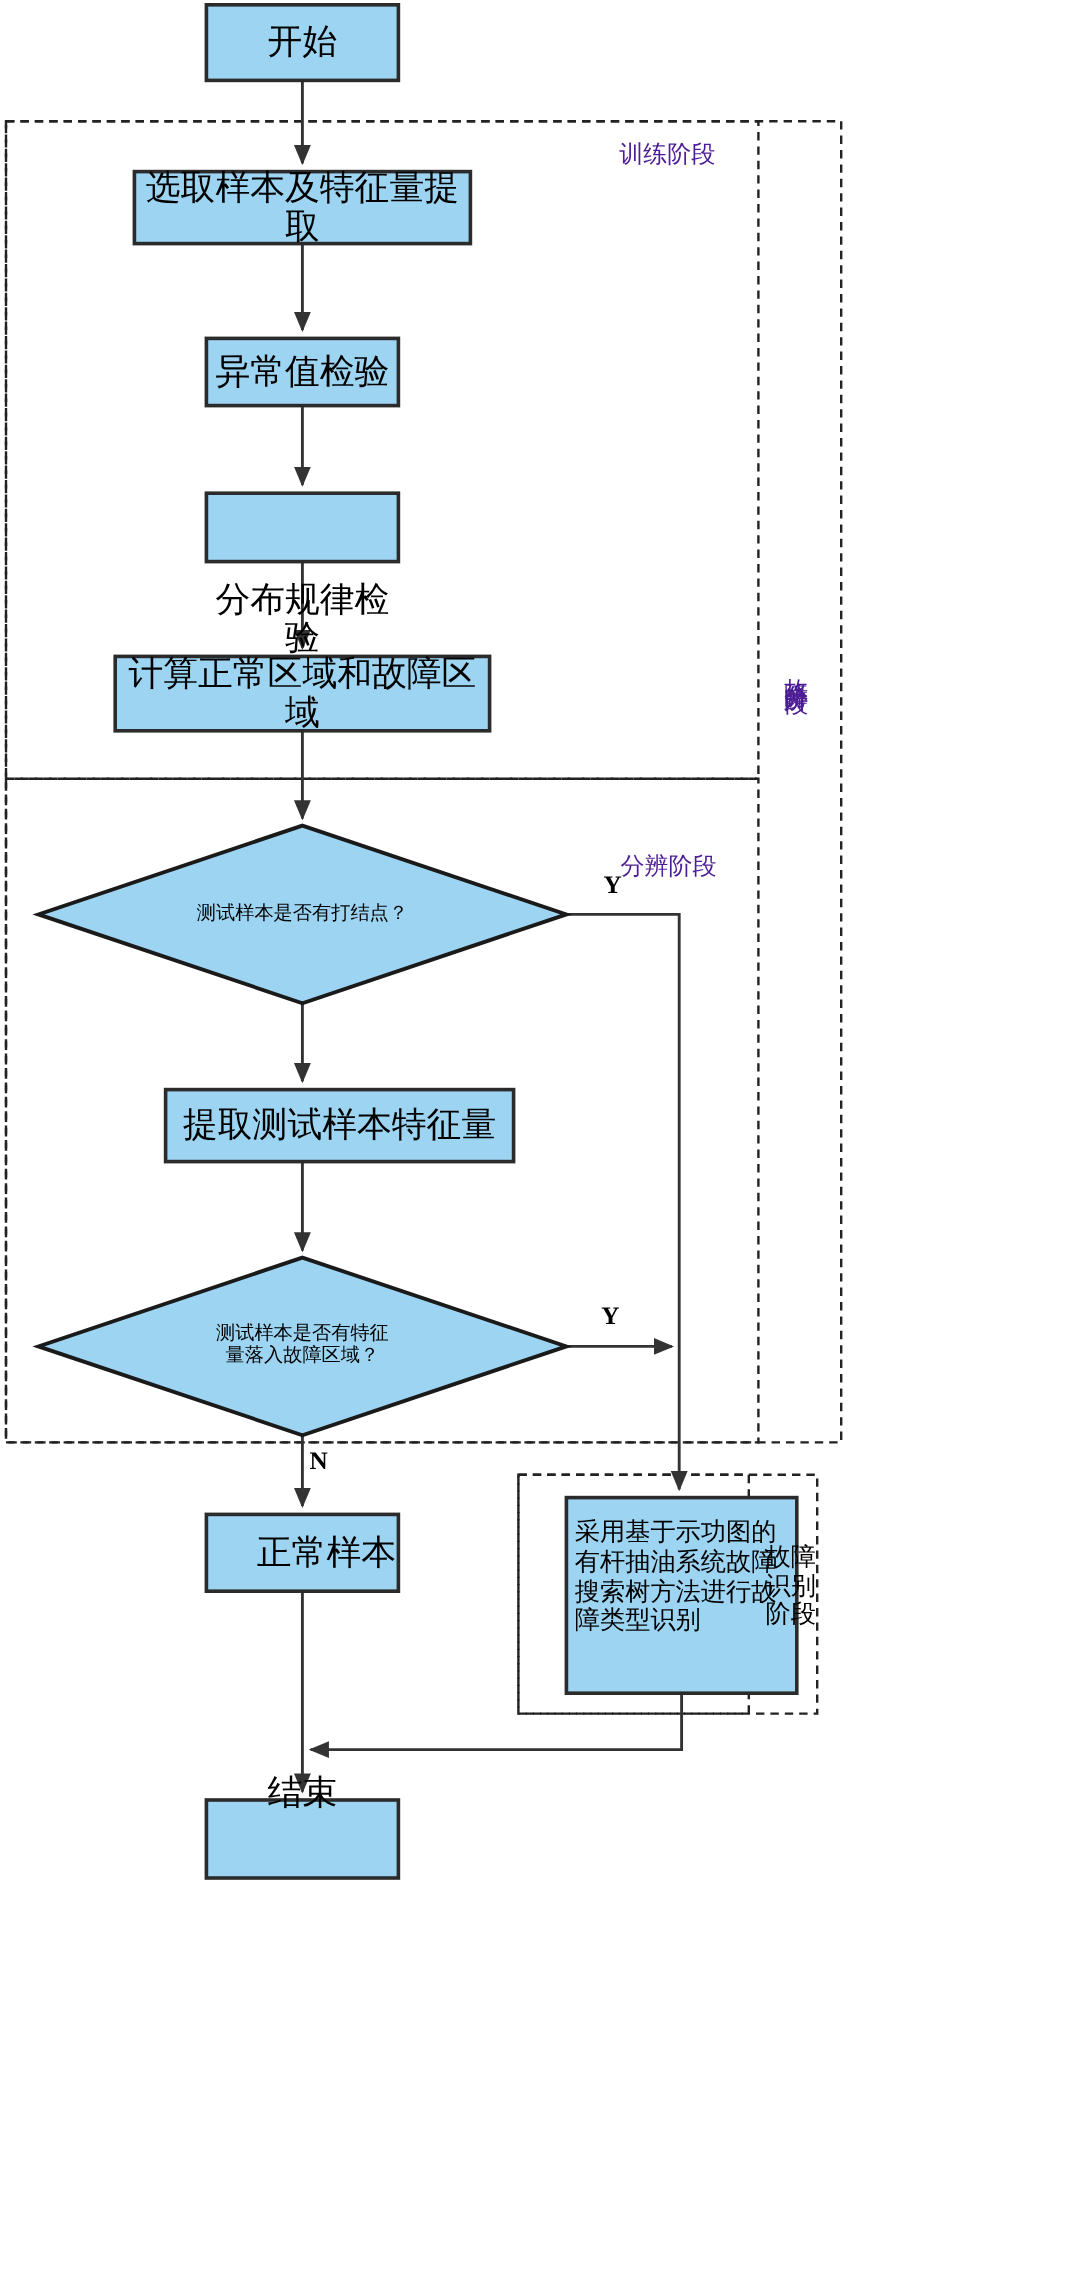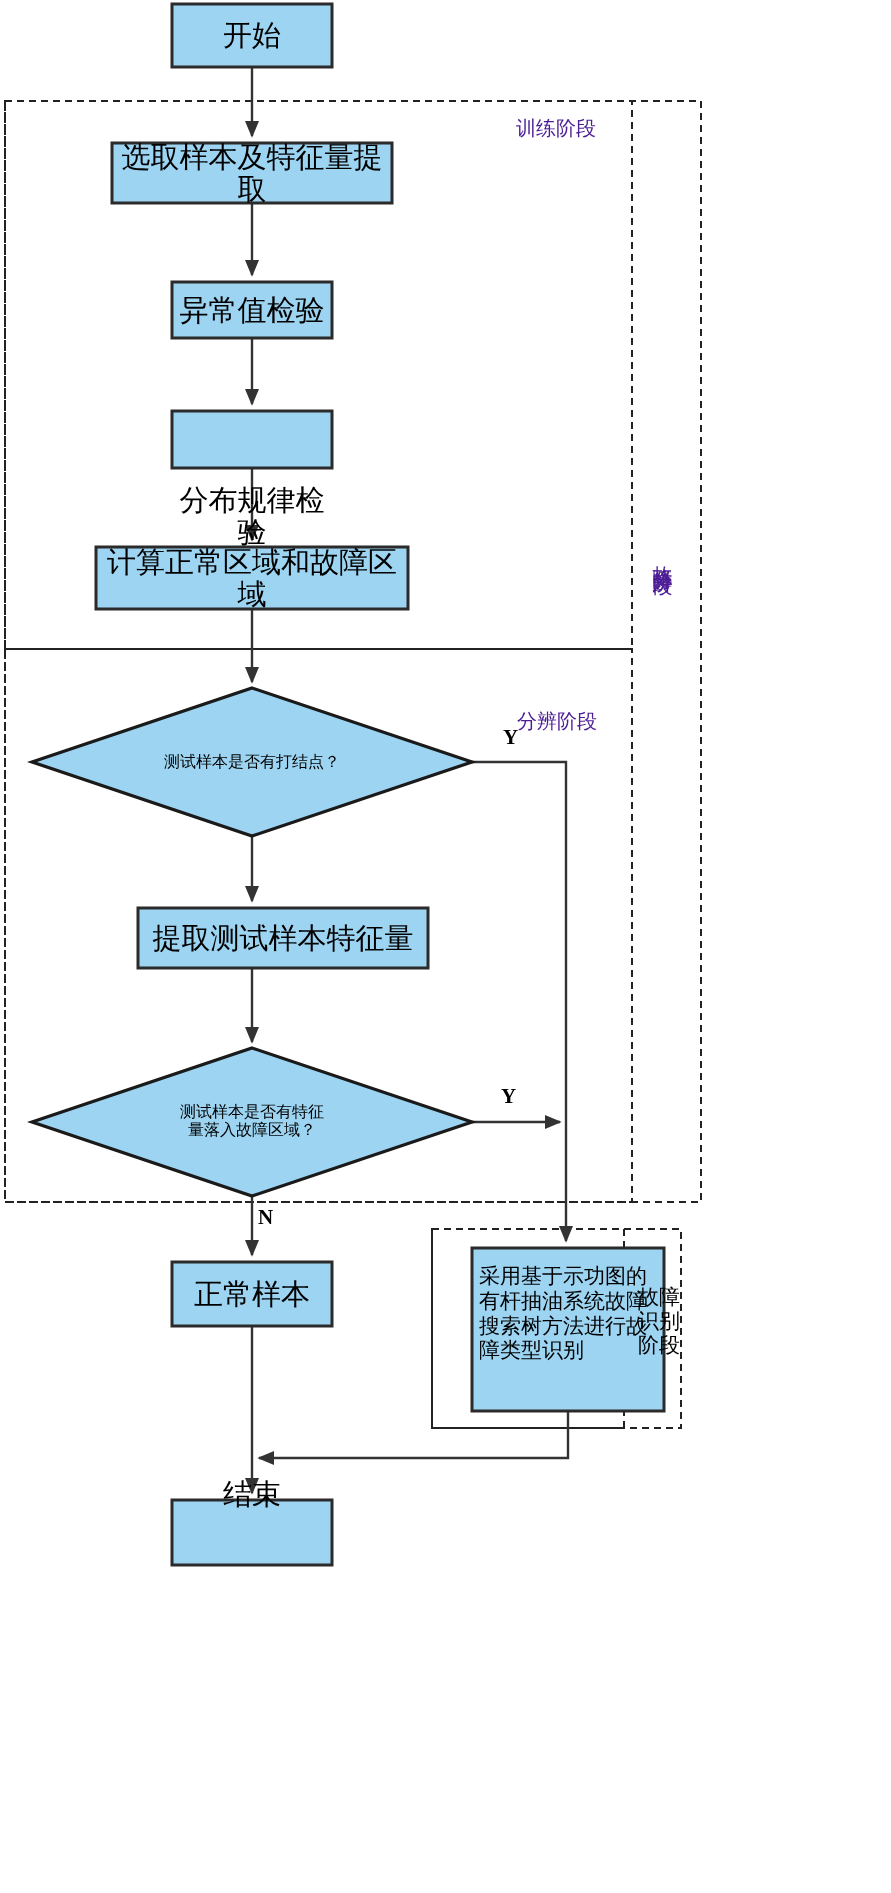--- a/index.html
+++ b/index.html
@@ -128,21 +128,21 @@
 
   <div class="node-label proc-label" style="left:96px;top:547px;width:312px;height:62px;text-align:center;">计算正常区域和故障区域</div>
 
   <div class="node-label dec-label" style="left:62px;top:733px;width:380px;height:58px;">测试样本是否有打结点？</div>
 
   <div class="node-label proc-label" style="left:138px;top:908px;width:290px;height:60px;">提取测试样本特征量</div>
 
   <div class="node-label dec-label" style="left:62px;top:1085px;width:380px;height:72px;">测试样本是否有特征
 量落入故障区域？</div>
 
-  <div class="node-label proc-label" style="left:172px;top:1262px;width:160px;height:64px;">正常样本</div>
+  <div class="node-label proc-label" style="left:172px;top:1262px;width:160px;height:64px;padding-left:20px;">正常样本</div>
 
   <div class="node-label big-box-label" style="left:479px;top:1264px;width:182px;height:145px;">采用基于示功图的
 有杆抽油系统故障
 搜索树方法进行故
 障类型识别</div>
 
   <div class="node-label proc-label" style="left:172px;top:1462px;width:160px;height:65px;">结束</div>
 
   <div class="edge-label" style="left:503px;top:725px;">Y</div>
 

